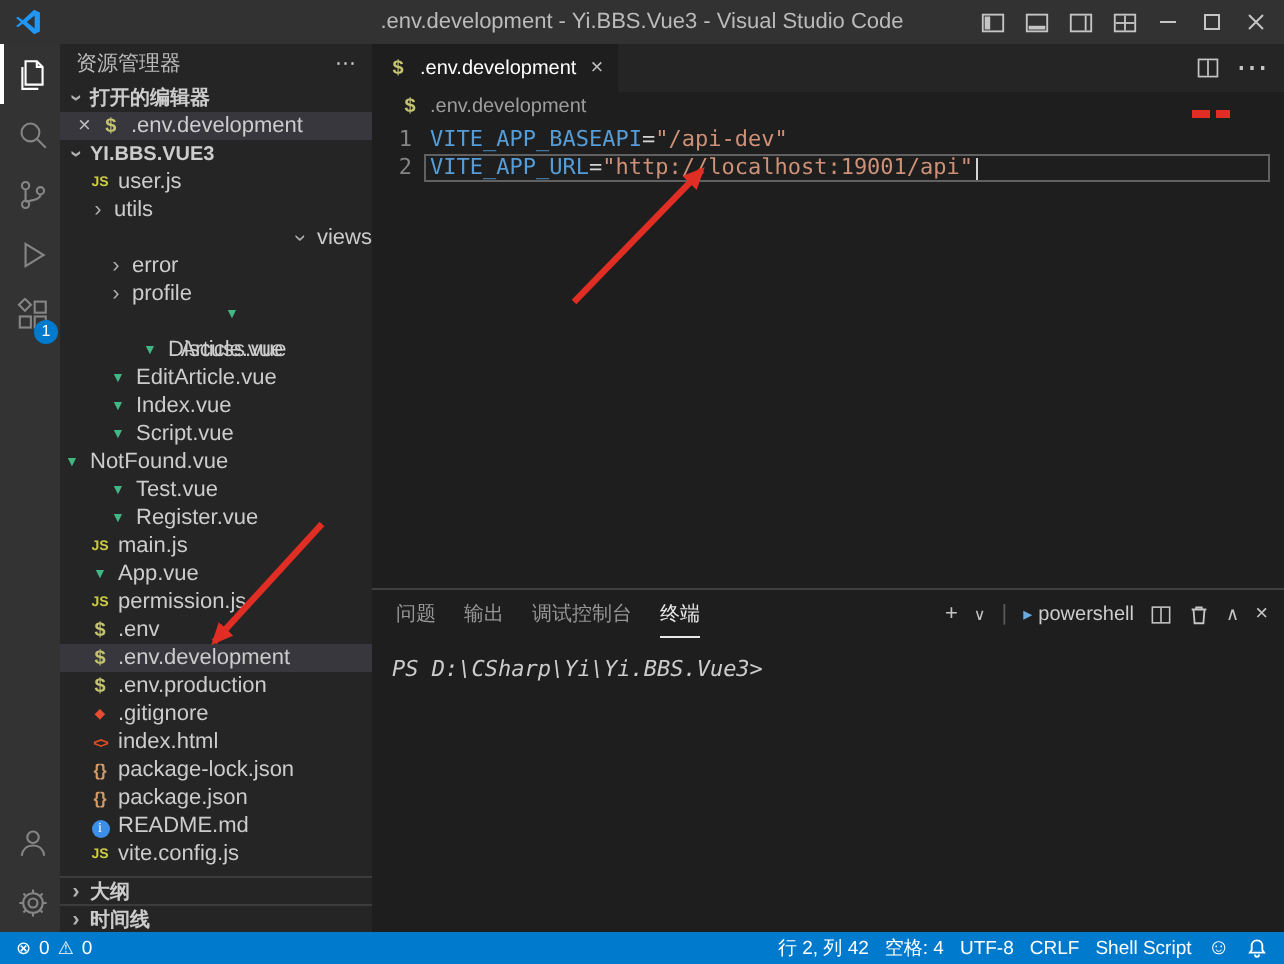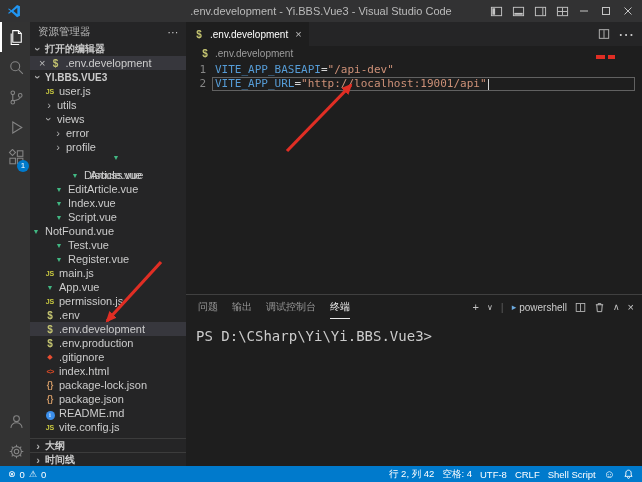--- a/index.html
+++ b/index.html
@@ -64,21 +64,21 @@
   
   .panel{height:172px;border-top:1px solid rgba(128,128,128,0.35);display:flex;flex-direction:column;background:#1e1e1e;}
   .panel-header{height:24px;display:flex;align-items:center;}
   .ptabs{display:flex;gap:14px;padding-left:12px;}
   .ptab{font-size:10px;color:#969696;height:24px;display:flex;align-items:center;border-bottom:1px solid transparent;text-transform:uppercase;}
   .ptab.active{color:#e7e7e7;border-bottom:1px solid #e7e7e7;}
   .pactions{margin-left:auto;display:flex;align-items:center;gap:8px;padding-right:8px;color:#c5c5c5;font-size:11px;}
   .pshell{display:flex;align-items:center;gap:3px;font-size:10px;color:#cccccc;}
   .pshell .ps-ic{color:#6ca9dd;font-size:9px;}
   .pdiv{color:#5a5a5a;}
-  .terminal{flex:1;font-family:"DejaVu Sans Mono","Liberation Mono",monospace;font-size:14px;color:#cccccc;padding:9px 0 0 10px;}
+  .terminal{flex:1;font-family:"DejaVu Sans Mono","Liberation Mono",monospace;font-size:11px;color:#cccccc;padding:9px 0 0 10px;font-style:italic;}
   
   .statusbar{height:16px;background:#007acc;color:#ffffff;display:flex;align-items:center;font-size:9.5px;padding:0 8px;}
   .sb-left{display:flex;align-items:center;gap:4px;}
   .sb-right{margin-left:auto;display:flex;align-items:center;gap:8px;}
   .sb-right .st-item{white-space:nowrap;}
   .glyph{font-size:9px;}
   
   .annotations{position:absolute;left:0;top:0;pointer-events:none;z-index:60;}
   svg.ico{display:block;}
 </style>
@@ -213,21 +213,21 @@
       </div>
       <div class="tree">
           <div class="tree-row" style="padding-left: 14px;">
             <span class="ficon icon-js">JS</span>
             <span class="tlabel">user.js</span>
           </div>
           <div class="tree-row" style="padding-left: 14px;">
             <span class="chev">›</span>
             <span class="tlabel">utils</span>
           </div>
-          <div class="tree-row" style="padding-left: 14px;">
+          <div class="tree-row" style="padding-left: 14px; justify-content: flex-end;">
             <span class="chev open">›</span>
             <span class="tlabel">views</span>
           </div>
           <div class="tree-row" style="padding-left: 23px;">
             <span class="chev">›</span>
             <span class="tlabel">error</span>
           </div>
           <div class="tree-row" style="padding-left: 23px;">
             <span class="chev">›</span>
             <span class="tlabel">profile</span>

